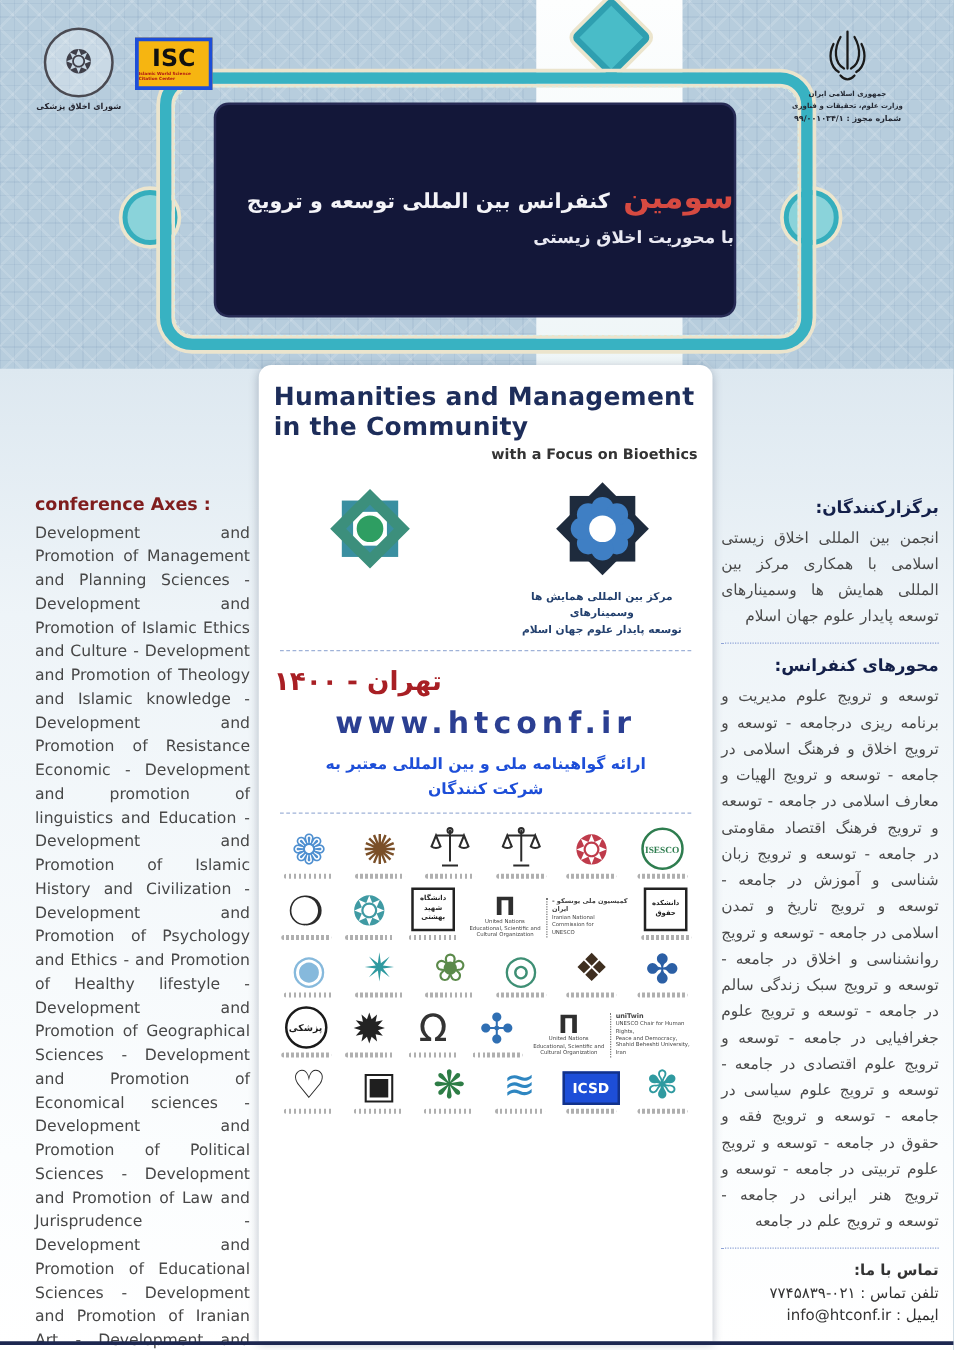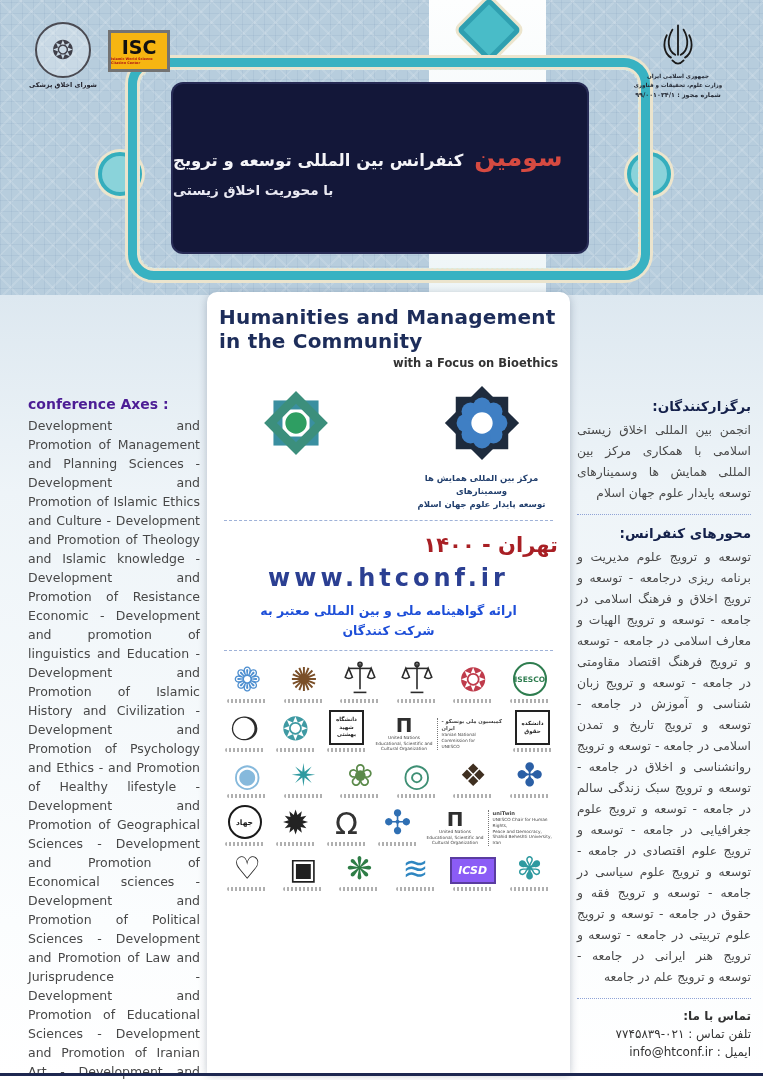--- a/index.html
+++ b/index.html
@@ -21,53 +21,53 @@
     background:#49bcc8;border:3px solid #ece5cd;transform:rotate(45deg);border-radius:8px;
     box-shadow:inset 0 0 0 5px #2f9fb0;}
   .side-medallion{position:absolute;top:152px;width:36px;height:36px;border-radius:50%;z-index:2;
     background:#8ad3da;border:4px solid #35aebd;box-shadow:0 0 0 3px #ece5cd;}
   .frame{position:absolute;left:128px;top:58px;width:504px;height:204px;z-index:2;
     border:9px solid #38b2c2;border-radius:26px;
     box-shadow:0 0 0 3px #ebe4cd, inset 0 0 0 3px #ebe4cd;}
   .frame:after{content:'';position:absolute;inset:2px;border:1px dashed #d9efe9;border-radius:18px;opacity:.85;}
   .plaque{position:absolute;left:173px;top:84px;width:414px;height:168px;z-index:3;
     background:#131739;border-radius:10px;box-shadow:0 0 0 2px #272b55;
-    display:flex;flex-direction:column;align-items:flex-end;justify-content:center;
+    display:flex;flex-direction:column;align-items:flex-start;justify-content:center;
     direction:rtl;text-align:center;padding-top:4px;box-sizing:border-box;}
   .pl1{font-size:16.5px;font-weight:bold;color:#f4f4f8;line-height:1.25;}
   .pl1 .red{font-size:25px;color:#d64a41;margin-left:5px;}
   .pl2{font-size:27px;font-weight:bold;color:#ffffff;margin-top:6px;}
   .pl3{font-size:13.5px;color:#e9e9f2;margin-top:8px;font-weight:bold;}
   
   .seal-block{position:absolute;left:22px;top:22px;width:82px;z-index:2;text-align:center;}
   .seal{width:52px;height:52px;margin:0 auto;border:2px solid #4a4a52;border-radius:50%;
     display:flex;align-items:center;justify-content:center;background:rgba(255,255,255,.25);}
   .seal span{font-size:26px;color:#3f3f49;}
   .seal-cap{font-size:6.5px;font-weight:bold;color:#23232d;margin-top:3px;}
   .isc{position:absolute;left:108px;top:30px;width:62px;height:42px;z-index:2;background:#f6b511;
-    border:3px solid #737373;display:flex;flex-direction:column;align-items:center;justify-content:center;box-sizing:border-box;}
+    border:3px solid #1d4ed8;display:flex;flex-direction:column;align-items:center;justify-content:center;box-sizing:border-box;}
   .isc .big{font-size:19px;font-weight:900;color:#111;line-height:1;}
   .isc .tiny{font-size:3.4px;color:#b01212;font-weight:bold;}
   .iran-block{position:absolute;left:628px;top:22px;width:100px;z-index:2;text-align:center;color:#232833;}
   .iran-block .cap{font-size:5.6px;line-height:1.6;font-weight:bold;}
   .iran-block .cap3{font-size:6.4px;margin-top:1px;font-weight:bold;}
   
   .card{position:absolute;left:207px;top:292px;width:363px;height:781px;z-index:3;background:#fff;
     border-radius:10px 10px 0 0;box-shadow:0 2px 8px rgba(25,45,75,.28);
     padding:10px 12px 0;box-sizing:border-box;}
   .en-title{font-size:11px;color:#333;}
   .en-title .num{font-size:31px;font-weight:bold;color:#2b6ca3;line-height:.8;vertical-align:-6px;}
   .en-title .ord{font-size:12px;font-weight:bold;color:#22324f;vertical-align:8px;}
   .en-line2{font-size:20px;font-weight:bold;color:#1d2d5a;margin-top:3px;letter-spacing:.2px;}
   .en-line3{font-size:11.5px;font-weight:bold;color:#333;text-align:right;margin-top:3px;}
   .logos-row{display:flex;justify-content:center;gap:36px;margin-top:12px;}
   .org-logo{width:150px;text-align:center;}
   .org-cap{font-size:8.5px;font-weight:bold;color:#23406e;line-height:1.5;margin-top:4px;direction:rtl;}
   .dash{border-top:1.5px dashed #9fb2d8;margin:10px auto 0;width:97%;}
-  .city{margin-top:12px;text-align:right;font-size:21px;font-weight:bold;color:#a81f24;direction:rtl;}
+  .city{margin-top:12px;text-align:left;font-size:21px;font-weight:bold;color:#a81f24;direction:rtl;}
   .url{margin-top:7px;text-align:center;font-size:24px;font-weight:bold;color:#2b3f92;letter-spacing:4px;}
   .cert{margin-top:9px;text-align:center;font-size:12.5px;font-weight:bold;color:#1d4ed8;line-height:1.55;direction:rtl;}
   .sp-head{margin-top:10px;text-align:center;font-size:15px;font-weight:bold;color:#1a1a1a;direction:rtl;}
   .sp-grid{margin-top:9px;display:flex;flex-direction:column;gap:7px;}
   .sp-row{display:flex;align-items:flex-end;justify-content:space-around;}
   .sp-cell{display:flex;flex-direction:column;align-items:center;gap:3px;min-width:44px;}
   .sp-glyph{font-size:30px;line-height:1;}
   .squiggle{width:40px;height:4px;border-radius:2px;opacity:.7;
     background:repeating-linear-gradient(90deg,#8d8d8d 0 2px,transparent 2px 4px);}
   .sp-roundel{width:34px;height:34px;border:2.5px solid;border-radius:50%;display:flex;
@@ -78,21 +78,21 @@
     justify-content:center;font-size:5.5px;font-weight:bold;text-align:center;
     white-space:pre-line;color:#222;box-sizing:border-box;line-height:1.35;}
   .sp-unesco{display:flex;gap:4px;align-items:center;}
   .sp-cols{font-size:20px;color:#2f2f2f;line-height:.9;text-align:center;font-weight:bold;}
   .sp-tiny{font-size:4.3px;color:#444;line-height:1.3;text-align:center;margin-top:1px;}
   .sp-side{border-left:1px dotted #777;padding-left:4px;font-size:4.3px;color:#444;
     text-align:left;line-height:1.35;max-width:62px;}
   .sp-side b{font-size:5.2px;}
   
   .left-col{position:absolute;left:28px;top:396px;width:172px;z-index:2;}
-  .axes-head{font-size:14px;font-weight:bold;color:#4c1d95;margin:0 0 4px;}
+  .axes-head{font-size:14px;font-weight:bold;color:#7f1d1d;margin:0 0 4px;}
   .axes-body{font-size:12.5px;line-height:19px;color:#474747;text-align:justify;}
   .right-col{position:absolute;left:577px;top:398px;width:174px;z-index:2;direction:rtl;}
   .rh{font-size:13.5px;font-weight:bold;color:#14204a;margin:0 0 6px;}
   .rb{font-size:12.3px;line-height:21px;color:#4a4a4a;text-align:justify;}
   .rdiv{border-top:1.5px dotted #8fa3d6;margin:10px 0;}
   .contact p{font-size:12px;color:#333;margin:4px 0;}
   .bottom-rule{position:absolute;left:0;right:0;bottom:4px;height:3px;background:#1d2750;z-index:4;}
 </style>
 </head>
 <body>
@@ -215,21 +215,21 @@
               <line x1="12" y1="40" x2="28" y2="40"></line>
               <circle cx="20" cy="5" r="2.5"></circle>
             </svg>
             <div class="squiggle"></div>
           </div>
           <div class="sp-cell">
             <span class="sp-glyph" style="color: rgb(191, 59, 75); font-size: 32px;">❂</span>
             <div class="squiggle"></div>
           </div>
           <div class="sp-cell">
-            <div class="sp-roundel" style="border-color: rgb(46, 125, 79); color: rgb(46, 125, 79);">ISESCO</div>
+            <div class="sp-roundel" style="border-color: rgb(46, 125, 79); color: rgb(46, 125, 79); font-family: Liberation Serif, serif;">ISESCO</div>
             <div class="squiggle"></div>
           </div>
         </div>
         <div class="sp-row">
           <div class="sp-cell">
             <span class="sp-glyph" style="color: rgb(43, 43, 43); font-size: 32px;">❍</span>
             <div class="squiggle"></div>
           </div>
           <div class="sp-cell">
             <span class="sp-glyph" style="color: rgb(63, 154, 163); font-size: 32px;">❂</span>
@@ -277,21 +277,21 @@
             <span class="sp-glyph" style="color: rgb(63, 47, 32); font-size: 31px;">❖</span>
             <div class="squiggle"></div>
           </div>
           <div class="sp-cell">
             <span class="sp-glyph" style="color: rgb(43, 95, 165); font-size: 32px;">✤</span>
             <div class="squiggle"></div>
           </div>
         </div>
         <div class="sp-row">
           <div class="sp-cell">
-            <div class="sp-roundel" style="border-color: rgb(26, 26, 26); color: rgb(26, 26, 26);">جهاد</div>
+            <div class="sp-roundel" style="border-color: rgb(26, 26, 26); color: rgb(26, 26, 26);">پزشکی</div>
             <div class="squiggle"></div>
           </div>
           <div class="sp-cell">
             <span class="sp-glyph" style="color: rgb(35, 35, 35); font-size: 33px;">✹</span>
             <div class="squiggle"></div>
           </div>
           <div class="sp-cell">
             <span class="sp-glyph" style="color: rgb(51, 51, 51); font-size: 30px;">Ω</span>
             <div class="squiggle"></div>
           </div>
@@ -320,21 +320,21 @@
           </div>
           <div class="sp-cell">
             <span class="sp-glyph" style="color: rgb(46, 125, 70); font-size: 31px;">❋</span>
             <div class="squiggle"></div>
           </div>
           <div class="sp-cell">
             <span class="sp-glyph" style="color: rgb(46, 134, 193); font-size: 31px;">≋</span>
             <div class="squiggle"></div>
           </div>
           <div class="sp-cell">
-            <div class="sp-badge" style="background: #8b5cf6; font-style: italic;">ICSD</div>
+            <div class="sp-badge" style="background: #1d4ed8;">ICSD</div>
             <div class="squiggle"></div>
           </div>
           <div class="sp-cell">
             <span class="sp-glyph" style="color: rgb(47, 154, 160); font-size: 31px;">✾</span>
             <div class="squiggle"></div>
           </div>
         </div>
       </div>
   </div>
 

